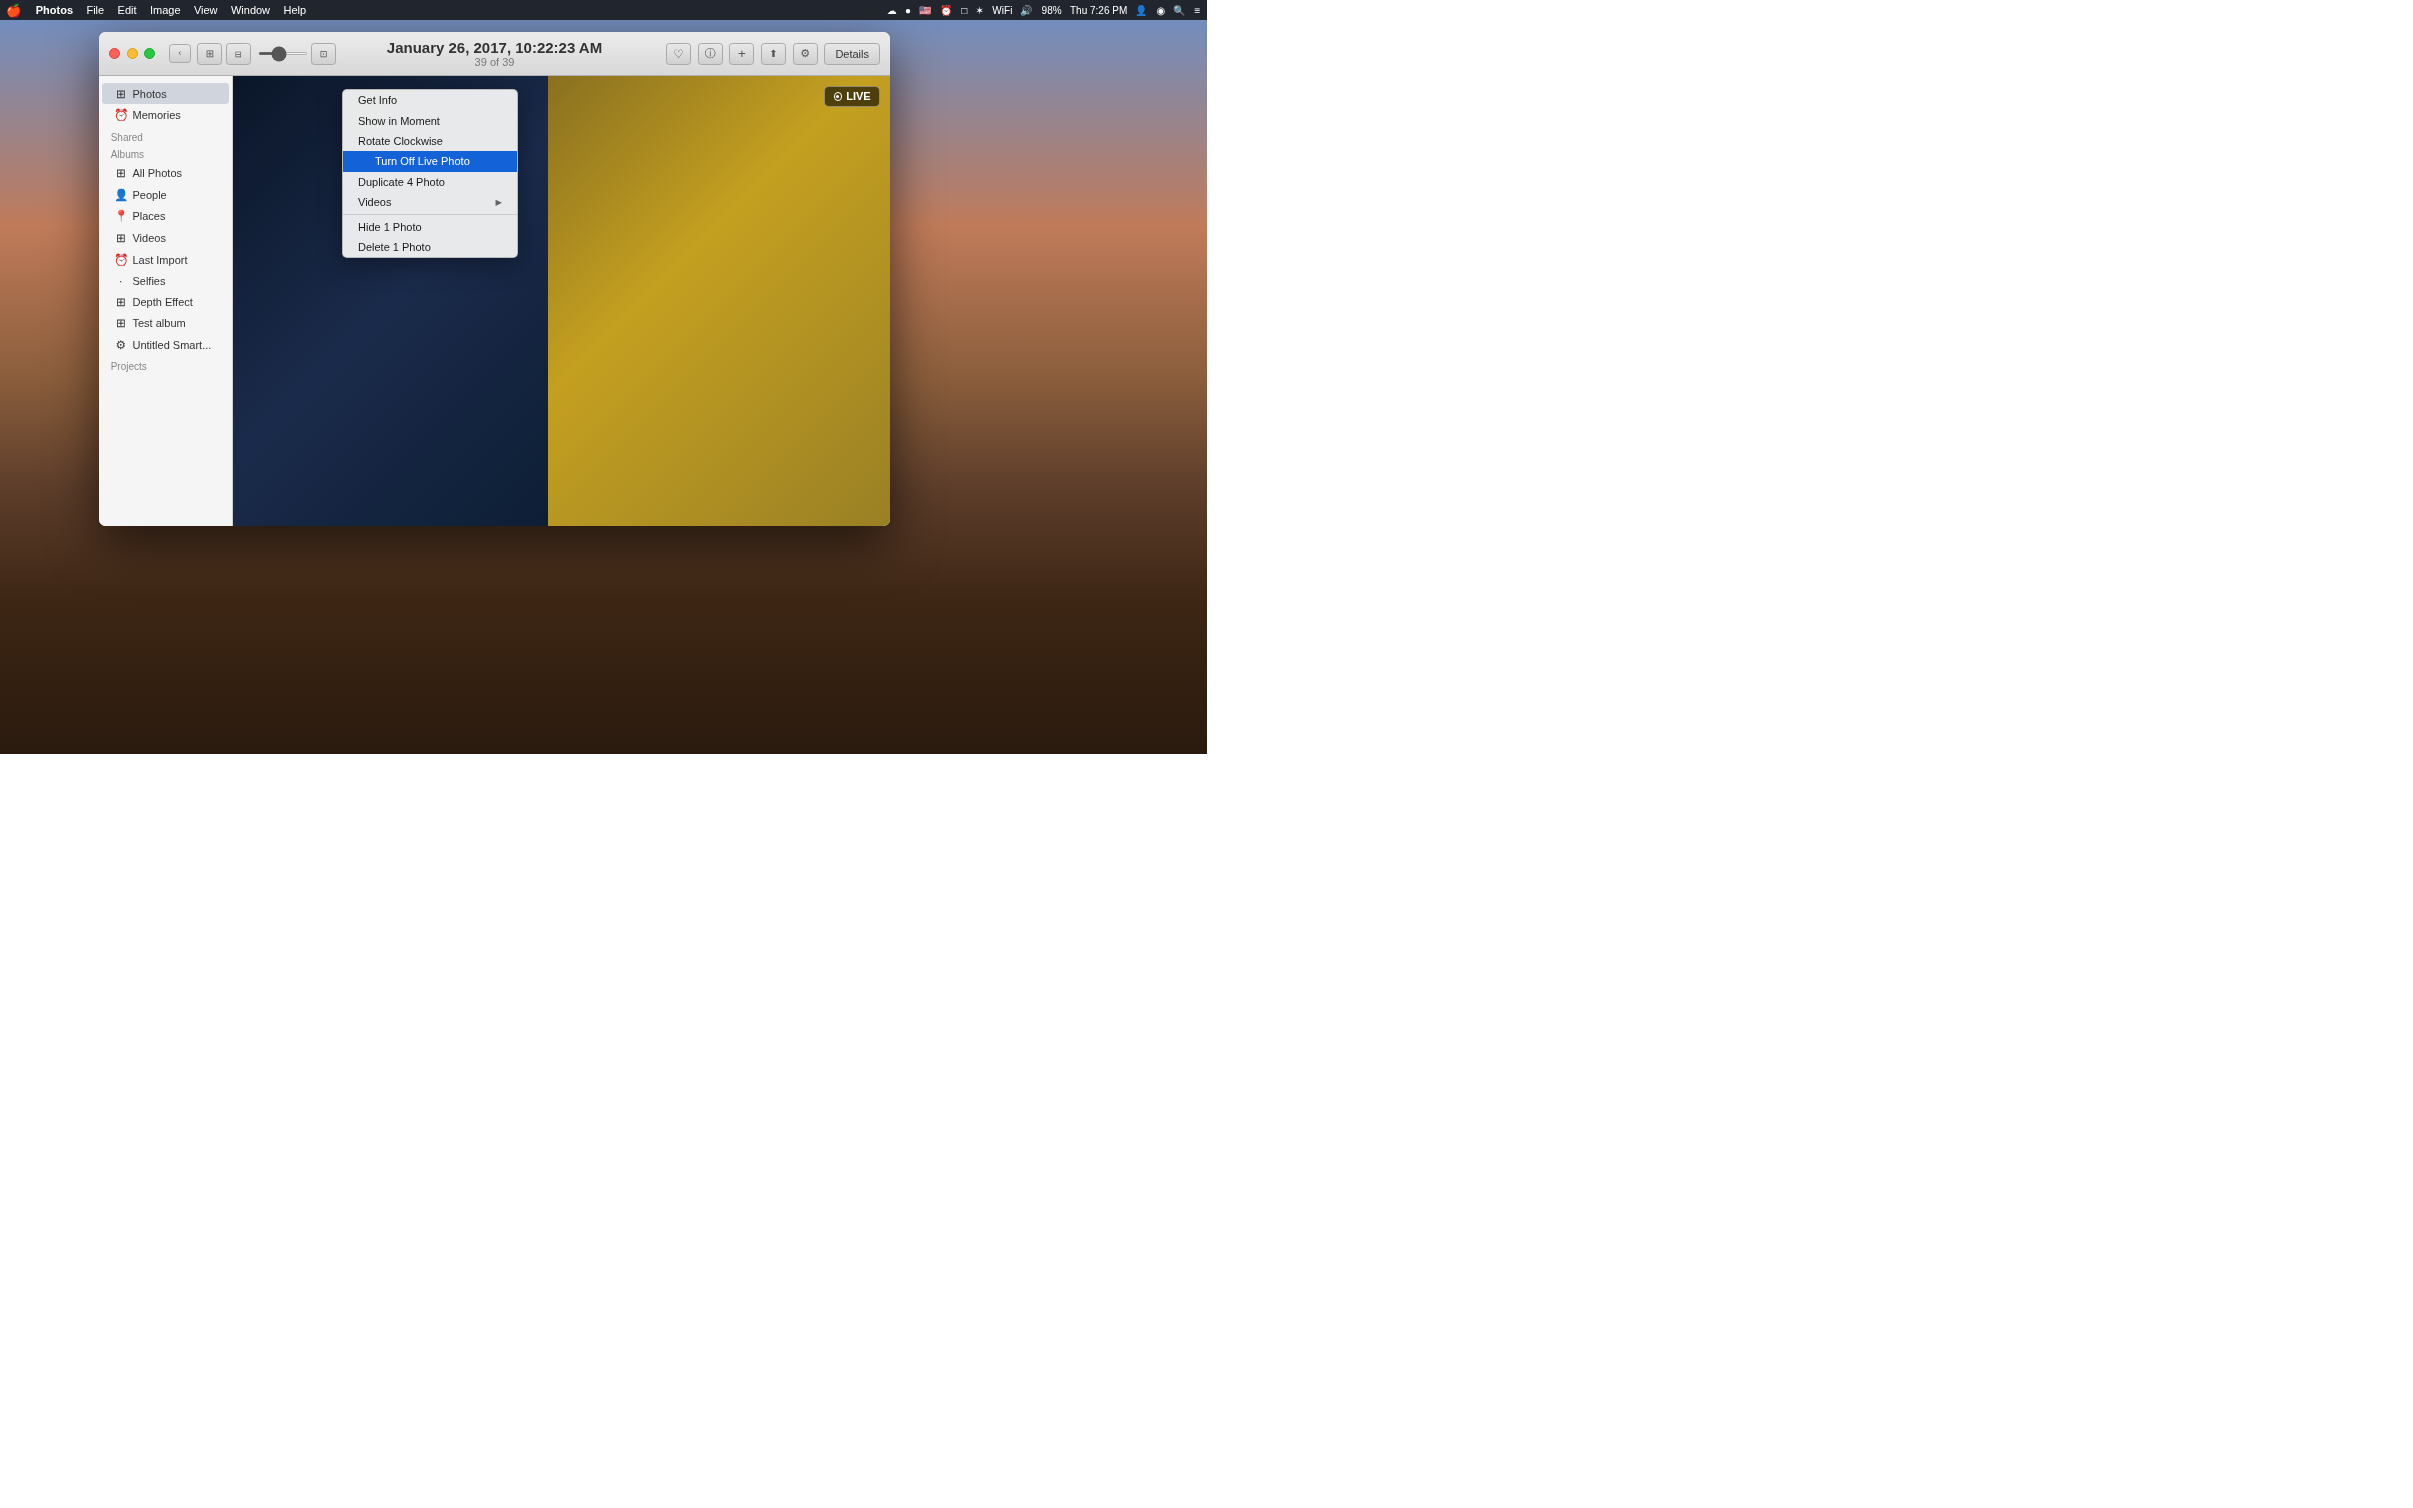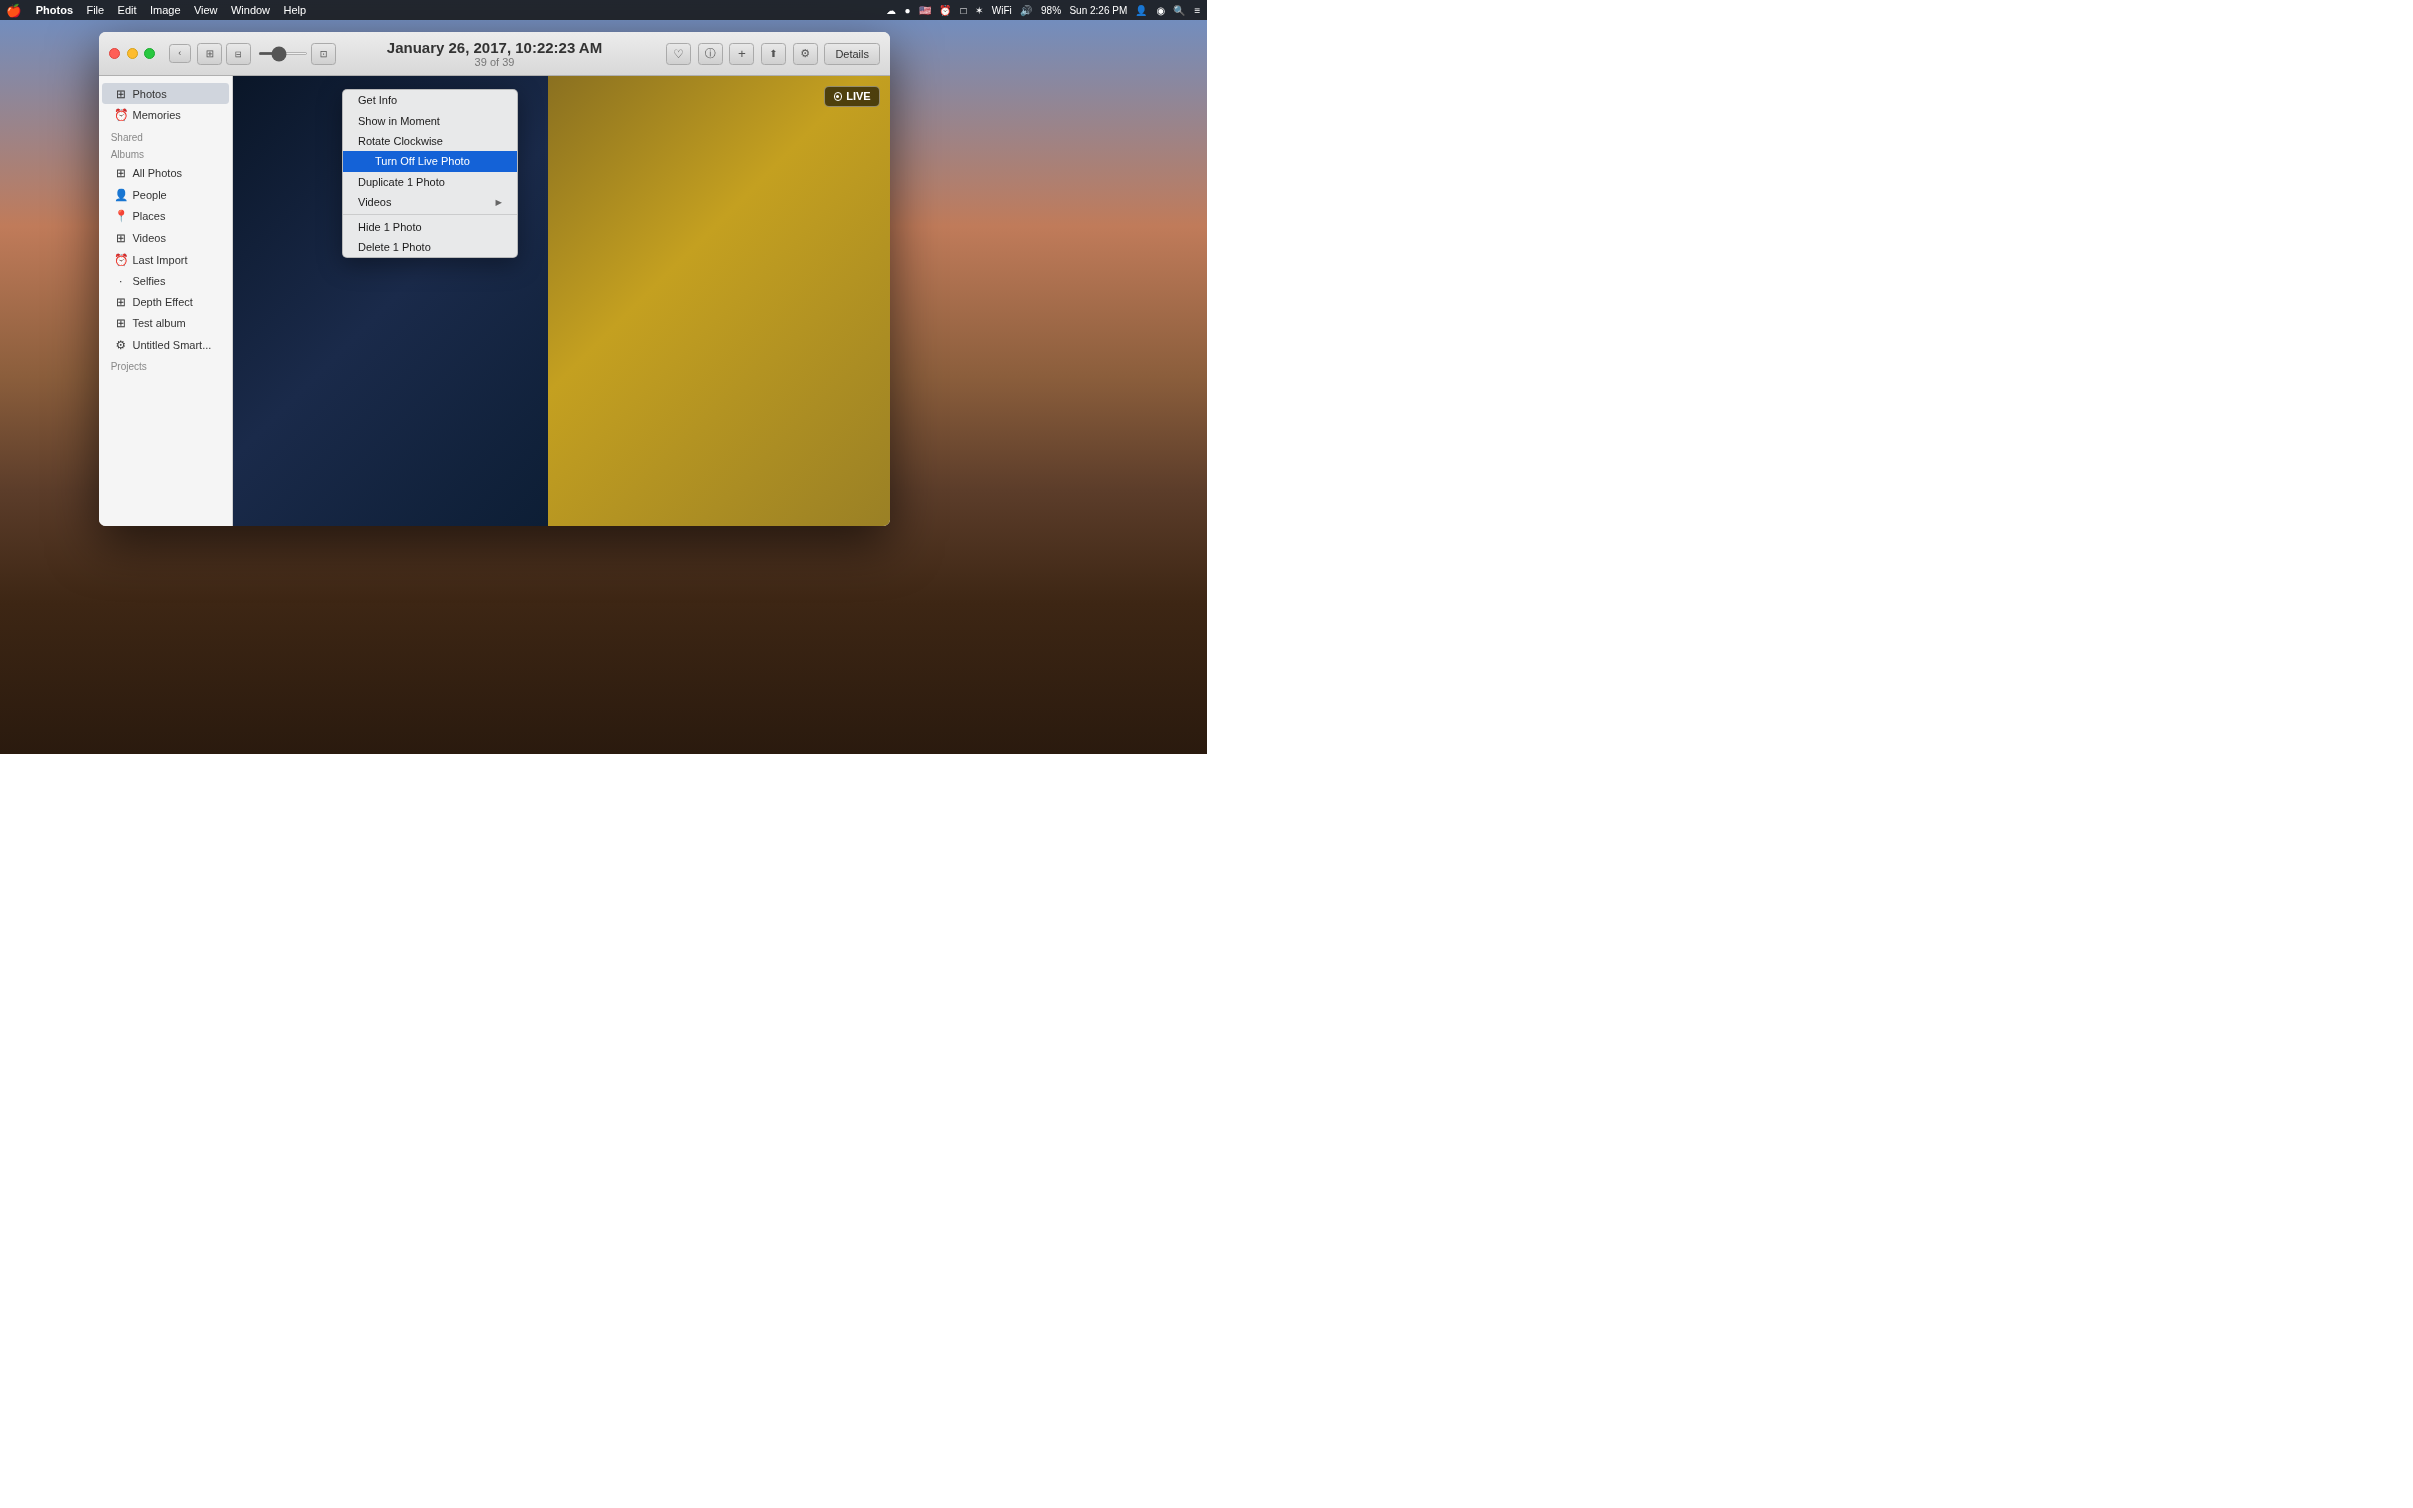--- a/index.html
+++ b/index.html
@@ -328,21 +328,21 @@
   <div class="menu-bar-right">
     <span>☁</span>
     <span>●</span>
     <span>🇺🇸</span>
     <span>⏰</span>
     <span>□</span>
     <span>✶</span>
     <span>WiFi</span>
     <span>🔊</span>
     <span>98%</span>
-    <span>Sun 2:26 PM</span>
+    <span>Thu 7:26 PM</span>
     <span>👤</span>
     <span>◉</span>
     <span>🔍</span>
     <span>≡</span>
   </div>
 </div>
 
 <div class="app-window">
 
   <div class="title-bar">
@@ -454,21 +454,21 @@
         <div class="ctx-item">
           <span>Show in Moment</span>
         </div>
         <div class="ctx-item">
           <span>Rotate Clockwise</span>
         </div>
         <div class="ctx-item highlighted">
           <span>Turn Off Live Photo</span>
         </div>
         <div class="ctx-item">
-          <span>Duplicate 1 Photo</span>
+          <span>Duplicate 4 Photo</span>
         </div>
         <div class="ctx-item">
           <span>Videos</span>
           <span class="ctx-arrow">▶</span>
         </div>
         <div class="ctx-separator"></div>
         <div class="ctx-item">
           <span>Hide 1 Photo</span>
         </div>
         <div class="ctx-item">

